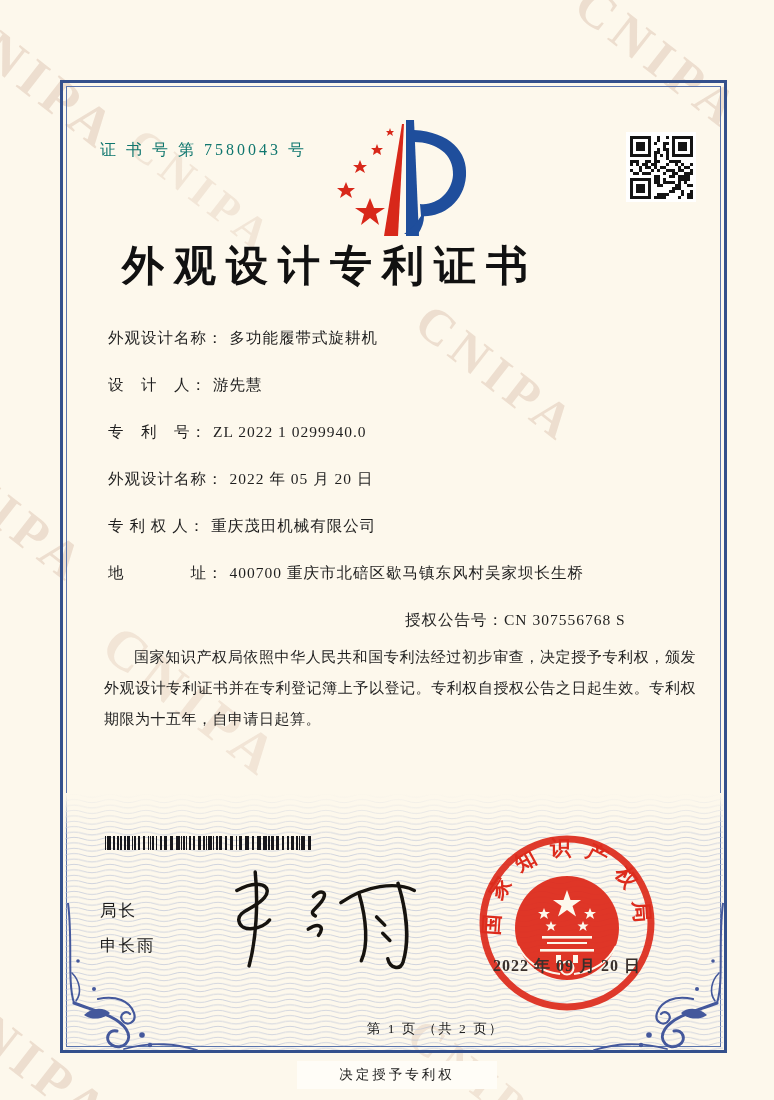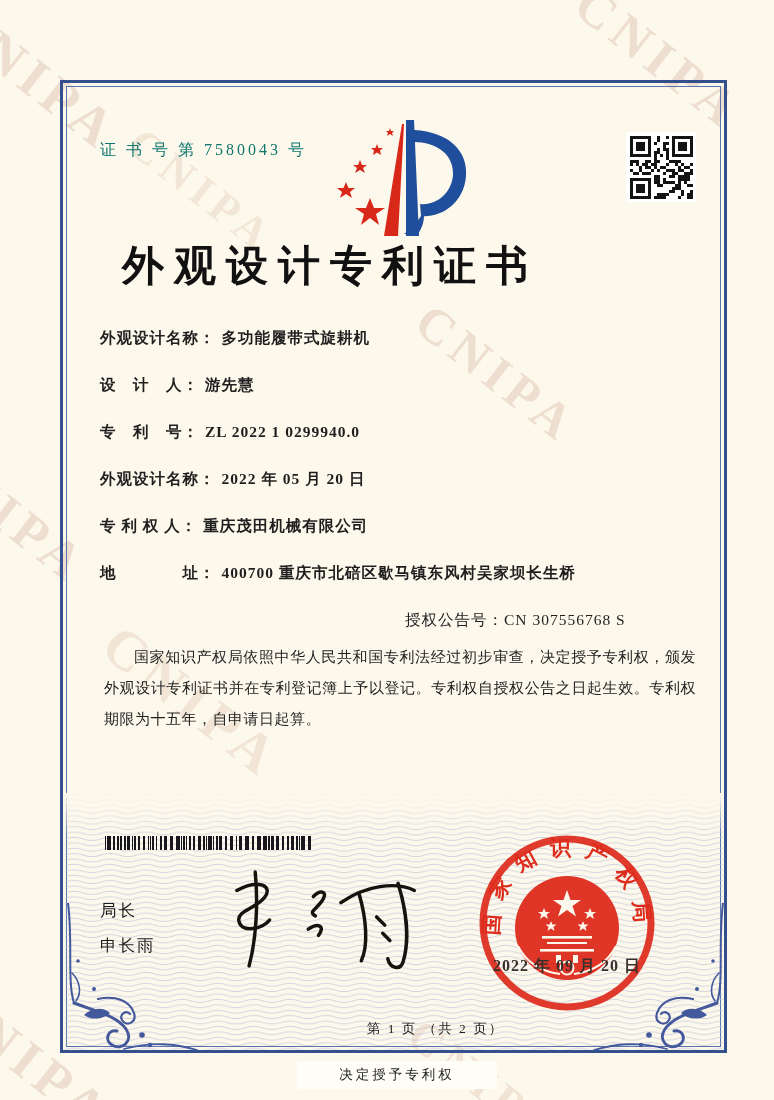--- a/index.html
+++ b/index.html
@@ -36,21 +36,21 @@
   }
   .qr-box{
     left:626px;top:132px;width:70px;height:70px;background:#fff;
     display:flex;align-items:center;justify-content:center;
   }
   .logo{left:322px;top:118px;width:160px;height:122px;}
   .title{
     left:0;top:238px;width:660px;text-align:center;
     font-size:42px;font-weight:bold;letter-spacing:10px;color:#111;
   }
-  .fields{left:100px;top:328px;width:600px;font-weight:bold;}
+  .fields{left:108px;top:328px;width:600px;}
   .field{font-size:15.5px;letter-spacing:1px;height:47px;color:#1f1f1f;white-space:nowrap;}
   .field .lbl{margin-right:6px;}
   .grant-row{left:100px;top:610px;width:600px;font-size:15.5px;letter-spacing:1px;white-space:nowrap;color:#1f1f1f;}
   .grant-row .g2{position:absolute;left:305px;top:0;}
   .paras{
     left:104px;top:642px;width:592px;
     font-size:15px;line-height:31px;text-align:justify;color:#1f1f1f;
     letter-spacing:0.5px;
   }
   .paras p{margin:0;text-indent:2em;}

